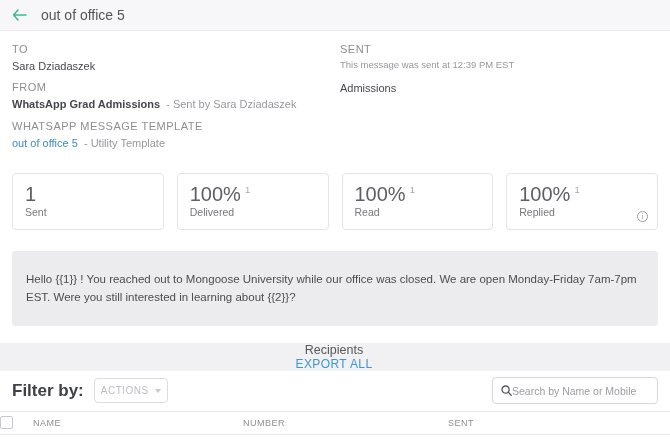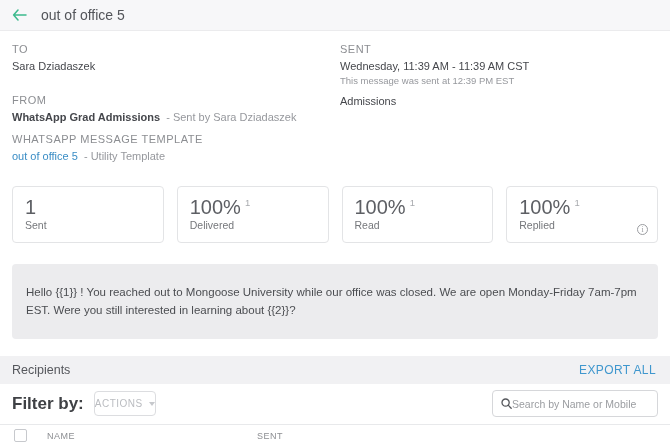--- a/index.html
+++ b/index.html
@@ -87,20 +87,21 @@
     line-height: 1.6;
   }
 
   
   .recipients { margin-top: 17px; }
   .rec-head {
     height: 28px;
     background: #f1f1f3;
     display: flex; align-items: center; justify-content: space-between;
     padding: 0 14px 0 12px;
+    flex-direction: column;
   }
   .rec-title { font-size: 12.5px; color: #55575c; }
   .export-link {
     font-size: 12px; font-weight: 400; letter-spacing: 0.4px;
     color: #3f97ce; cursor: pointer;
   }
   .filter-row {
     display: flex; align-items: center;
     padding: 7px 12px;
     height: 40px;
@@ -119,21 +120,21 @@
     width: 0; height: 0;
     border-left: 3.5px solid transparent;
     border-right: 3.5px solid transparent;
     border-top: 4px solid #85878b;
     display: inline-block;
   }
   .actions-btn {
     display: flex; align-items: center; gap: 6px;
     border: 1px solid #dcdde0; border-radius: 4px;
     background: #fff;
-    padding: 6px 0;
+    padding: 6px 6px;
     font-size: 10px; letter-spacing: 0.5px;
     color: #babcc0;
     font-family: "Liberation Sans", sans-serif;
     cursor: default;
   }
   .actions-btn .caret { border-top-color: #c6c8cc; }
   .search-box {
     margin-left: auto;
     width: 166px; height: 27px;
     border: 1px solid #d6d7da; border-radius: 4px;
@@ -150,21 +151,21 @@
     margin-left: 0;
     background: transparent;
   }
   .search-box input::placeholder { color: #9b9da1; }
 
   
   .tbl-row {
     display: grid;
     grid-template-columns: 33px 210px 205px 1fr;
     align-items: center;
-    padding-left: 14px;
+    padding-left: 0;
   }
   .tbl-head {
     border-top: 1px solid #e8e9eb;
     border-bottom: 1px solid #e8e9eb;
     height: 24px;
   }
   .tbl-head .col-lbl {
     font-size: 9px; letter-spacing: 0.5px; color: #8c8e92;
   }
   .tbl-data { height: 30px; }
@@ -187,21 +188,20 @@
   <span class="page-title">out of office 5</span>
 </div>
 
 <div class="details">
   <div class="field">
     <div class="lbl">TO</div>
     <div class="val">Sara Dziadaszek</div>
   </div>
   <div class="field">
     <div class="lbl">SENT</div>
-    <div class="val">Wednesday, 11:39 AM - 11:39 AM CST</div>
     <div class="note">This message was sent at 12:39 PM EST</div>
   </div>
   <div class="field">
     <div class="lbl">FROM</div>
     <div class="val">
       <span class="strong">WhatsApp Grad Admissions</span>
       <span class="muted">- Sent by Sara Dziadaszek</span>
     </div>
   </div>
   <div class="field">
@@ -255,20 +255,21 @@
         <circle cx="4.6" cy="4.6" r="3.6" stroke="#55575c" stroke-width="1.3" fill="none"></circle>
         <path d="M7.4 7.4 L10.2 10.2" stroke="#55575c" stroke-width="1.3" stroke-linecap="round"></path>
       </svg>
       <input type="text" placeholder="Search by Name or Mobile" style="">
     </span>
   </div>
 
   <div class="tbl-row tbl-head">
     <span class="checkbox"></span>
     <span class="col-lbl">NAME</span>
+    <span class="col-lbl">NUMBER</span>
     <span class="col-lbl">SENT</span>
   </div>
 
   <div class="tbl-row tbl-data">
     
     
     
     
   </div>
 </div>

